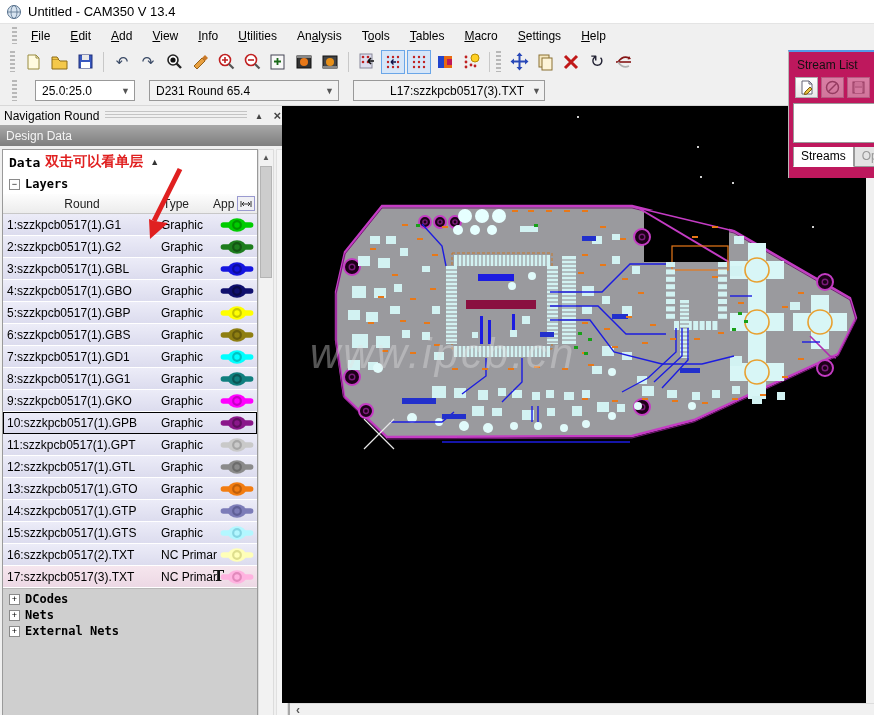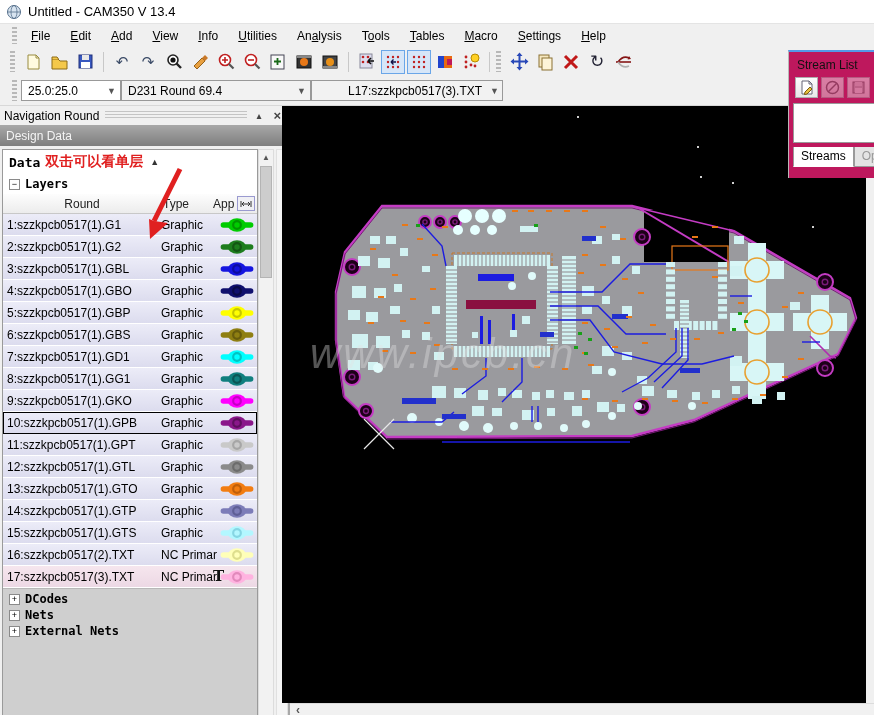--- a/index.html
+++ b/index.html
@@ -15,21 +15,21 @@
           background:repeating-linear-gradient(to bottom,#b8b8b8 0 2px,transparent 2px 4px); }
   .menu-item { padding:3px 10px; cursor:default; }
   .menu-item u { text-decoration:underline; }
   
   #toolbar { left:0; top:47px; width:874px; height:29px; background:#f0f0f0; display:flex; align-items:center; padding-left:10px; gap:2px; }
   .tbtn { width:24px; height:24px; display:flex; align-items:center; justify-content:center; border:1px solid transparent; }
   .tbtn.active { border:1px solid #6aa6e8; background:#d6e6f8; }
   .tsep { width:1px; height:20px; background:#c8c8c8; margin:0 4px; }
   .glyph { font-size:15px; line-height:1; }
   
-  #filterbar { left:0; top:76px; width:874px; height:30px; background:#f0f0f0; display:flex; align-items:center; padding-left:12px; border-bottom:1px solid #d8d8d8;}
+  #filterbar { left:0; top:76px; width:874px; height:30px; background:#f0f0f0; display:flex; align-items:center; gap:14px; padding-left:12px; border-bottom:1px solid #d8d8d8;}
   .combo { height:21px; border:1px solid #999; background:#fff; display:flex; align-items:center; justify-content:space-between; padding:0 4px 0 6px; font-size:12px; }
   .combo.gray { background:#f2f2f2; }
   .combo .arr { color:#555; font-size:9px; margin-left:8px; }
   
   #navpane { left:0; top:106px; width:290px; height:609px; background:#f0f0f0; border-right:2px solid #a8a8a8; }
   #navhdr { left:0; top:0; width:288px; height:19px; display:flex; align-items:center; padding:0 4px; gap:6px; }
   #navhdr .hgrip { flex:1; height:9px; background:repeating-linear-gradient(to bottom,#c4c4c4 0 1px,transparent 1px 3px); }
   #navhdr .hbtn { font-size:10px; color:#444; padding:0 3px; }
   #ddbar { left:0; top:19px; width:288px; height:21px; background:linear-gradient(#a8a8a8,#7e7e7e); color:#f4f4f4; display:flex; align-items:center; padding-left:6px; }
   #treebox { left:2px; top:43px; width:256px; height:596px; background:#fff; border:1px solid #9a9a9a; overflow:hidden; }
@@ -265,21 +265,21 @@
     </div>
 </div>
 
 <div class="abs" id="filterbar">
   <div class="grip"></div>
   <div class="combo" style="width:100px;">
     <span>25.0:25.0</span>
       <span class="arr">▼</span>
   </div>
   <div class="combo gray" style="width:190px;">
-    <span>D231  Round 69.4</span>
+    <span>D231  Round 65.4</span>
       <span class="arr">▼</span>
   </div>
   <div class="combo gray" style="width:192px;padding-left:36px;">
     <span>L17:szzkpcb0517(3).TXT</span>
       <span class="arr">▼</span>
   </div>
 </div>
 
 <div class="abs" id="navpane">
   <div class="abs" id="navhdr">

